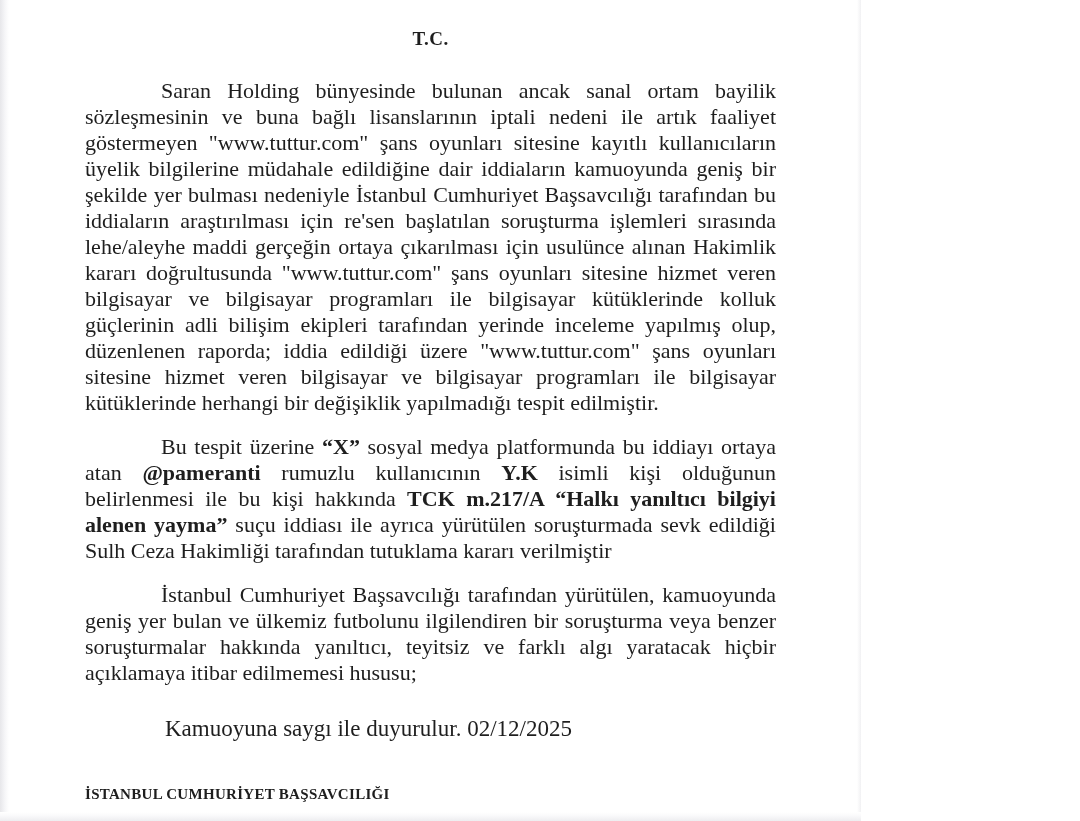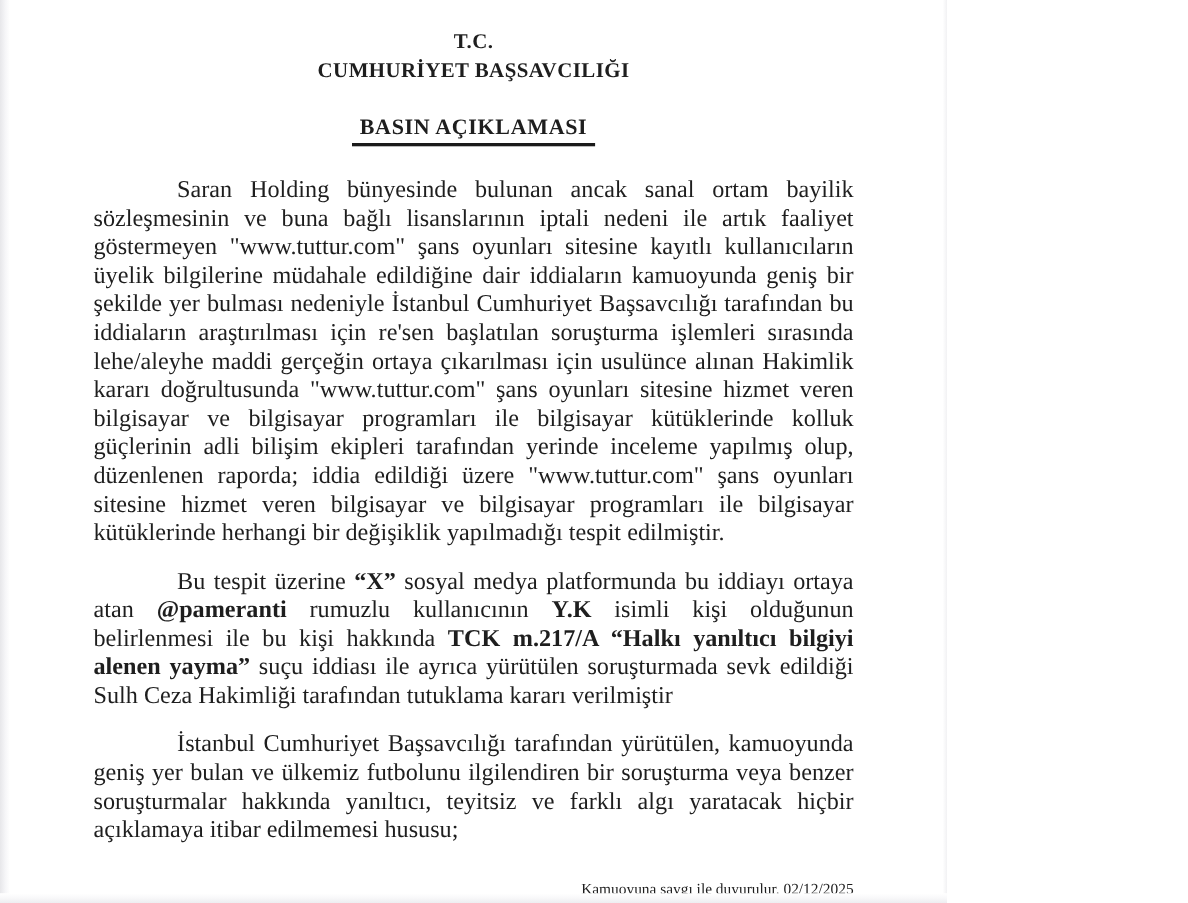--- a/index.html
+++ b/index.html
@@ -63,48 +63,43 @@
     text-align: justify;
   }
   .para {
     margin: 0 0 18px 0;
     text-indent: 76px;
   }
   .para:last-child { margin-bottom: 0; }
   .bold { font-weight: bold; }
   .closing-line {
     margin: 30px 85px 0 165px;
-    font-size: 14px;
+    font-size: 23px;
     line-height: 26px;
-    text-align: right;
   }
   .signature-line {
     margin: 44px 85px 0 85px;
     text-align: left;
     font-weight: bold;
     font-size: 15px;
     letter-spacing: 0.3px;
   }
 </style>
 </head>
 <body>
 
 <div class="page">
   <div class="edge-left"></div>
   <div class="edge-right"></div>
   <div class="edge-bottom"></div>
 
   <div class="doc-header">
     <div>T.C.</div>
-    <div>CUMHURİYET BAŞSAVCILIĞI</div>
   </div>
 
-  <div class="doc-title-wrap">
-    <span class="doc-title">BASIN AÇIKLAMASI</span>
-  </div>
 
   <div class="doc-body" id="doc-body">
       <p class="para"><span>Saran Holding bünyesinde bulunan ancak sanal ortam bayilik sözleşmesinin ve buna bağlı lisanslarının iptali nedeni ile artık faaliyet göstermeyen "www.tuttur.com" şans oyunları sitesine kayıtlı kullanıcıların üyelik bilgilerine müdahale edildiğine dair iddiaların kamuoyunda geniş bir şekilde yer bulması nedeniyle İstanbul Cumhuriyet Başsavcılığı tarafından bu iddiaların araştırılması için re'sen başlatılan soruşturma işlemleri sırasında lehe/aleyhe maddi gerçeğin ortaya çıkarılması için usulünce alınan Hakimlik kararı doğrultusunda "www.tuttur.com" şans oyunları sitesine hizmet veren bilgisayar ve bilgisayar programları ile bilgisayar kütüklerinde kolluk güçlerinin adli bilişim ekipleri tarafından yerinde inceleme yapılmış olup, düzenlenen raporda; iddia edildiği üzere "www.tuttur.com" şans oyunları sitesine hizmet veren bilgisayar ve bilgisayar programları ile bilgisayar kütüklerinde herhangi bir değişiklik yapılmadığı tespit edilmiştir.</span></p>
       <p class="para"><span>Bu tespit üzerine </span><span class="bold">“X”</span><span> sosyal medya platformunda bu iddiayı ortaya atan </span><span class="bold">@pameranti</span><span> rumuzlu kullanıcının </span><span class="bold">Y.K</span><span> isimli kişi olduğunun belirlenmesi ile bu kişi hakkında </span><span class="bold">TCK m.217/A “Halkı yanıltıcı bilgiyi alenen yayma”</span><span> suçu iddiası ile ayrıca yürütülen soruşturmada sevk edildiği Sulh Ceza Hakimliği tarafından tutuklama kararı verilmiştir</span></p>
       <p class="para"><span>İstanbul Cumhuriyet Başsavcılığı tarafından yürütülen, kamuoyunda geniş yer bulan ve ülkemiz futbolunu ilgilendiren bir soruşturma veya benzer soruşturmalar hakkında yanıltıcı, teyitsiz ve farklı algı yaratacak hiçbir açıklamaya itibar edilmemesi hususu;</span></p>
     </div>
 
   <div class="closing-line">
     <span>Kamuoyuna saygı ile duyurulur. 02/12/2025</span>
   </div>

